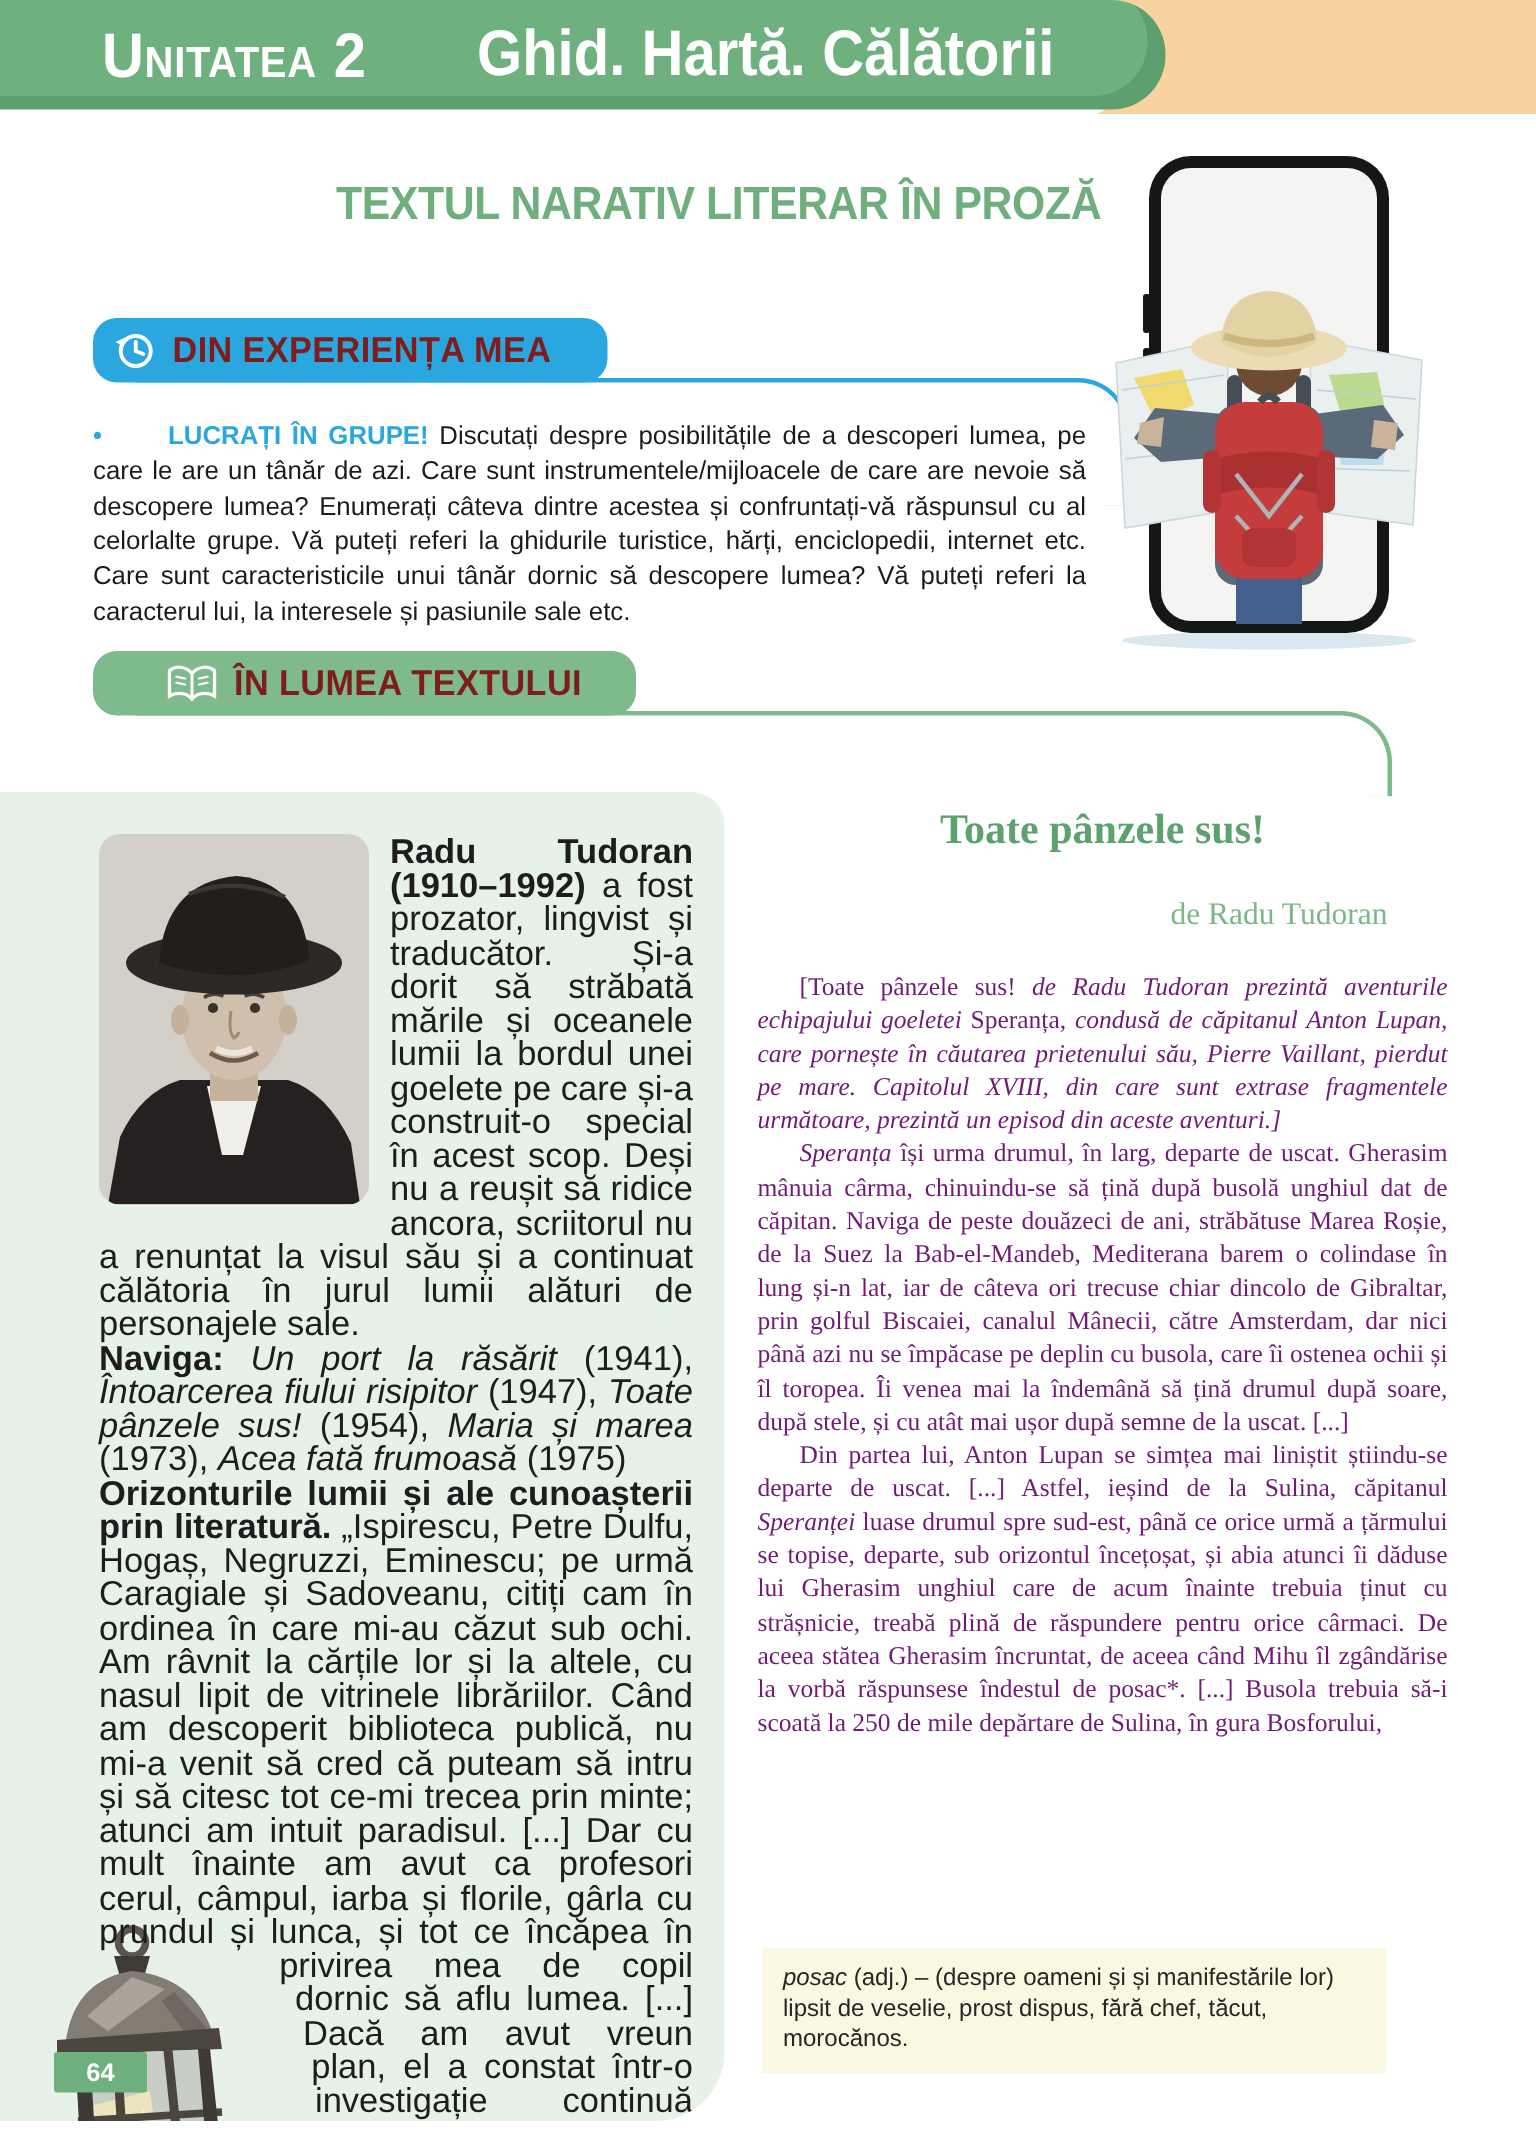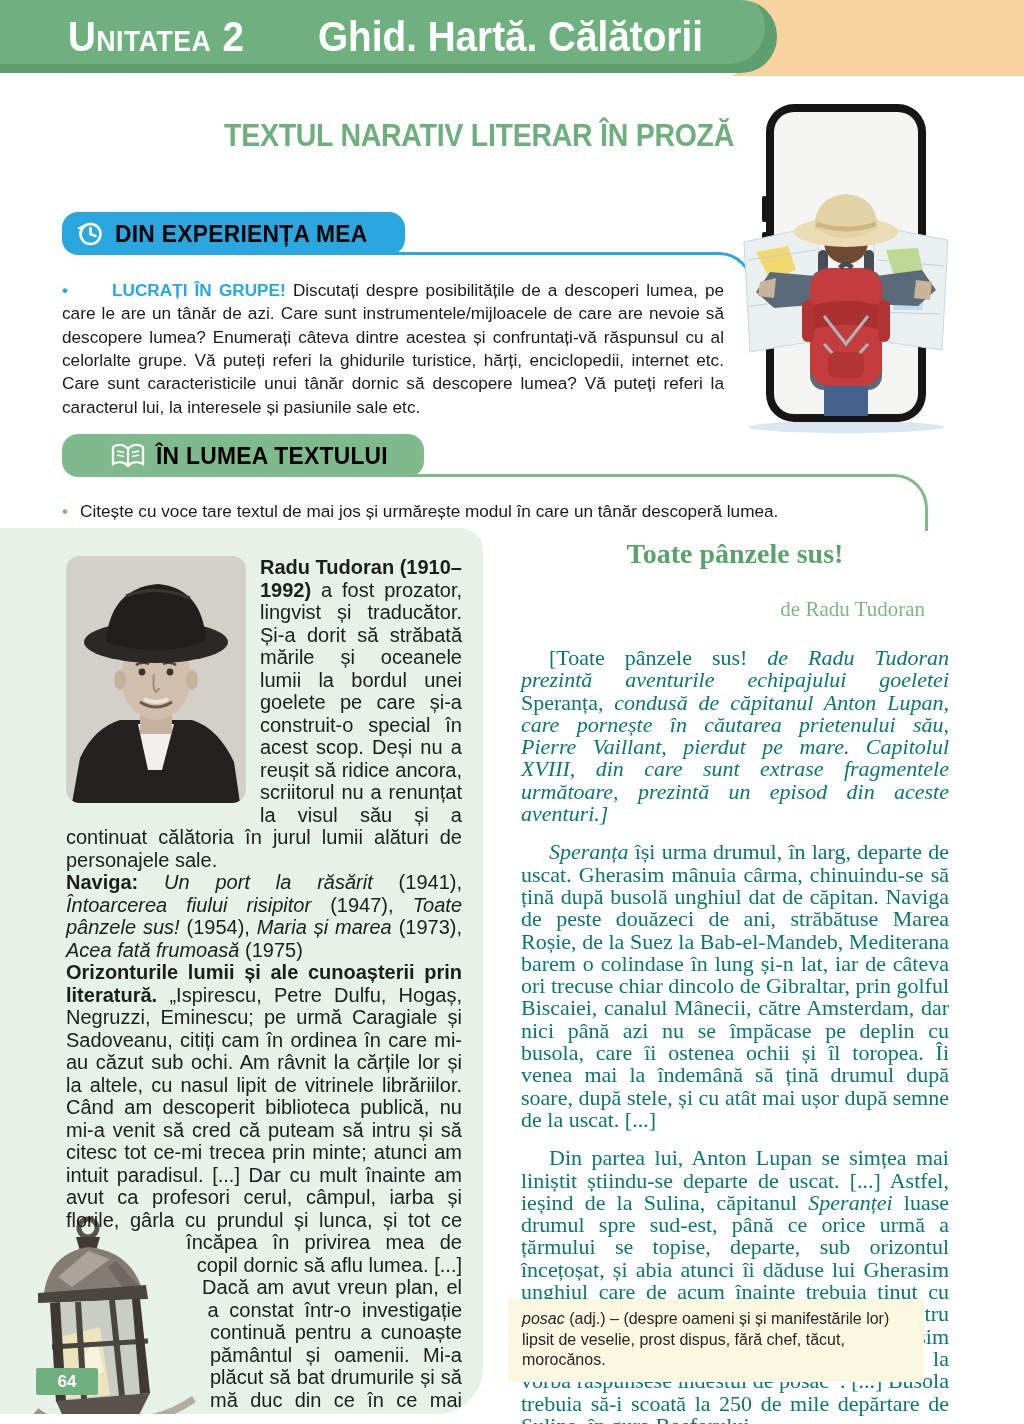--- a/index.html
+++ b/index.html
@@ -26,21 +26,21 @@
   .lesson-badge{position:absolute;left:68px;top:113px;min-width:134px;height:45px;background:var(--green-band);
                 border-radius:15px;color:#fff;font-weight:bold;font-size:24px;display:flex;
                 align-items:center;justify-content:center;padding:0 10px;box-sizing:border-box;}
   .lesson-title{position:absolute;left:224px;top:118px;font-size:31px;font-weight:bold;color:var(--green-text);
                 transform:scaleX(.92);transform-origin:left top;white-space:nowrap;letter-spacing:-.3px;}
 
   
   .section-line{position:absolute;border-top:3px solid;border-right:3px solid;border-top-right-radius:34px;}
   .section-line.blue{left:90px;top:252px;width:660px;height:82px;border-color:var(--blue);}
   .section-line.green{left:90px;top:474px;width:835px;height:54px;border-color:var(--green-banner);}
-  .banner{position:absolute;height:43px;border-radius:16px;color:#000000;display:flex;align-items:center;
+  .banner{position:absolute;height:43px;border-radius:16px;color:#7f1d1d;display:flex;align-items:center;
           gap:10px;padding:0 24px 0 12px;font-weight:bold;font-size:24px;z-index:2;}
   .banner .blabel{transform:scaleX(.95);transform-origin:left center;white-space:nowrap;letter-spacing:.3px;}
   .banner.blue{left:62px;top:212px;background:var(--blue);}
   .banner.green{left:62px;top:434px;background:var(--green-banner);padding-left:48px;}
   .banner svg{flex:0 0 auto;}
 
   
   .para{position:absolute;text-align:justify;font-size:17.2px;line-height:23.3px;color:#1b1b1b;}
   .para-blue{left:62px;top:262px;width:662px;}
   .para-green{left:62px;top:483px;width:880px;text-align:left;}
@@ -51,30 +51,30 @@
   .seg-b{font-weight:bold;}
   .seg-i{font-style:italic;}
 
   
   .phone-illustration{position:absolute;left:740px;top:100px;width:212px;height:338px;z-index:3;}
 
   
   .author-panel{position:absolute;left:0;top:528px;width:483px;height:886px;background:var(--panel-bg);
                 border-radius:0 22px 46px 0;overflow:hidden;}
   .panel-inner{position:absolute;left:66px;top:28px;width:396px;}
-  .panel-inner p{margin:0;text-align:justify;font-size:20px;line-height:22.5px;color:#1d1d1d;}
+  .panel-inner p{margin:0;text-align:justify;font-size:23px;line-height:22.5px;color:#1d1d1d;}
   .photo{float:left;width:180px;height:247px;margin:0 14px 4px 0;border-radius:14px;overflow:hidden;}
   .lantern-float{float:left;width:170px;height:250px;margin:6px 10px 0 -36px;
                  shape-outside:polygon(0% 0%,50% 0%,88% 20%,100% 48%,100% 100%,0% 100%);}
 
   
   .story{position:absolute;left:505px;top:538px;width:460px;font-family:"Liberation Serif",serif;}
   .story-title{margin:0;text-align:center;font-size:28px;font-weight:bold;color:var(--story-title);}
   .story-byline{margin:27px 40px 0 0;text-align:right;font-size:21px;color:var(--byline);}
-  .story p.body{margin:16px;font-size:22px;line-height:22.3px;text-align:justify;text-indent:28px;color:#0f766e;}
+  .story p.body{margin:0;font-size:17px;line-height:22.3px;text-align:justify;text-indent:28px;color:#701a75;}
   .story p.body.first{margin-top:25px;}
 
   .footnote{position:absolute;left:508px;top:1299px;width:388px;background:var(--note-bg);
             padding:10px 14px 11px 14px;font-family:Liberation Sans, sans-serif;font-size:16px;
             line-height:20.5px;color:#262626;}
 
   
   .page-badge{position:absolute;left:36px;top:1368px;width:62px;height:27px;background:var(--badge);
               border-radius:2px;color:#fff;font-weight:bold;font-size:17px;display:flex;
               align-items:center;justify-content:center;z-index:4;}
@@ -162,21 +162,20 @@
     <svg width="36" height="28" viewBox="0 0 36 28">
       <path d="M3,5 C8,1 15,3 18,7 C21,3 28,1 33,5 L33,22 C28,19 21,20 18,24 C15,20 8,19 3,22 Z" fill="none" stroke="#fff" stroke-width="2.2"></path>
       <line x1="18" y1="7" x2="18" y2="23" stroke="#fff" stroke-width="2"></line>
       <line x1="7" y1="9" x2="14" y2="10.5" stroke="#fff" stroke-width="1.4"></line>
       <line x1="7" y1="13" x2="14" y2="14.5" stroke="#fff" stroke-width="1.4"></line>
       <line x1="22" y1="10.5" x2="29" y2="9" stroke="#fff" stroke-width="1.4"></line>
       <line x1="22" y1="14.5" x2="29" y2="13" stroke="#fff" stroke-width="1.4"></line>
     </svg>
     <span class="blabel">ÎN LUMEA TEXTULUI</span>
   </div>
-  <p class="para para-green"><span class="bullet green">•</span><span>Citește cu voce tare textul de mai jos și urmărește modul în care un tânăr descoperă lumea.</span></p>
 
   <div class="author-panel">
     <div class="panel-inner">
       <p>
         <span class="photo">
           <svg width="180" height="247" viewBox="0 0 180 247">
             <rect width="180" height="247" fill="#d9d6d0"></rect>
             <rect width="180" height="247" fill="#c9c6c0" opacity=".35"></rect>
             <path d="M6,247 L14,202 Q28,172 54,164 L126,164 Q152,172 168,206 L174,247 Z" fill="#242120"></path>
             <polygon points="72,168 108,168 96,214 82,214" fill="#f1efeb"></polygon>

